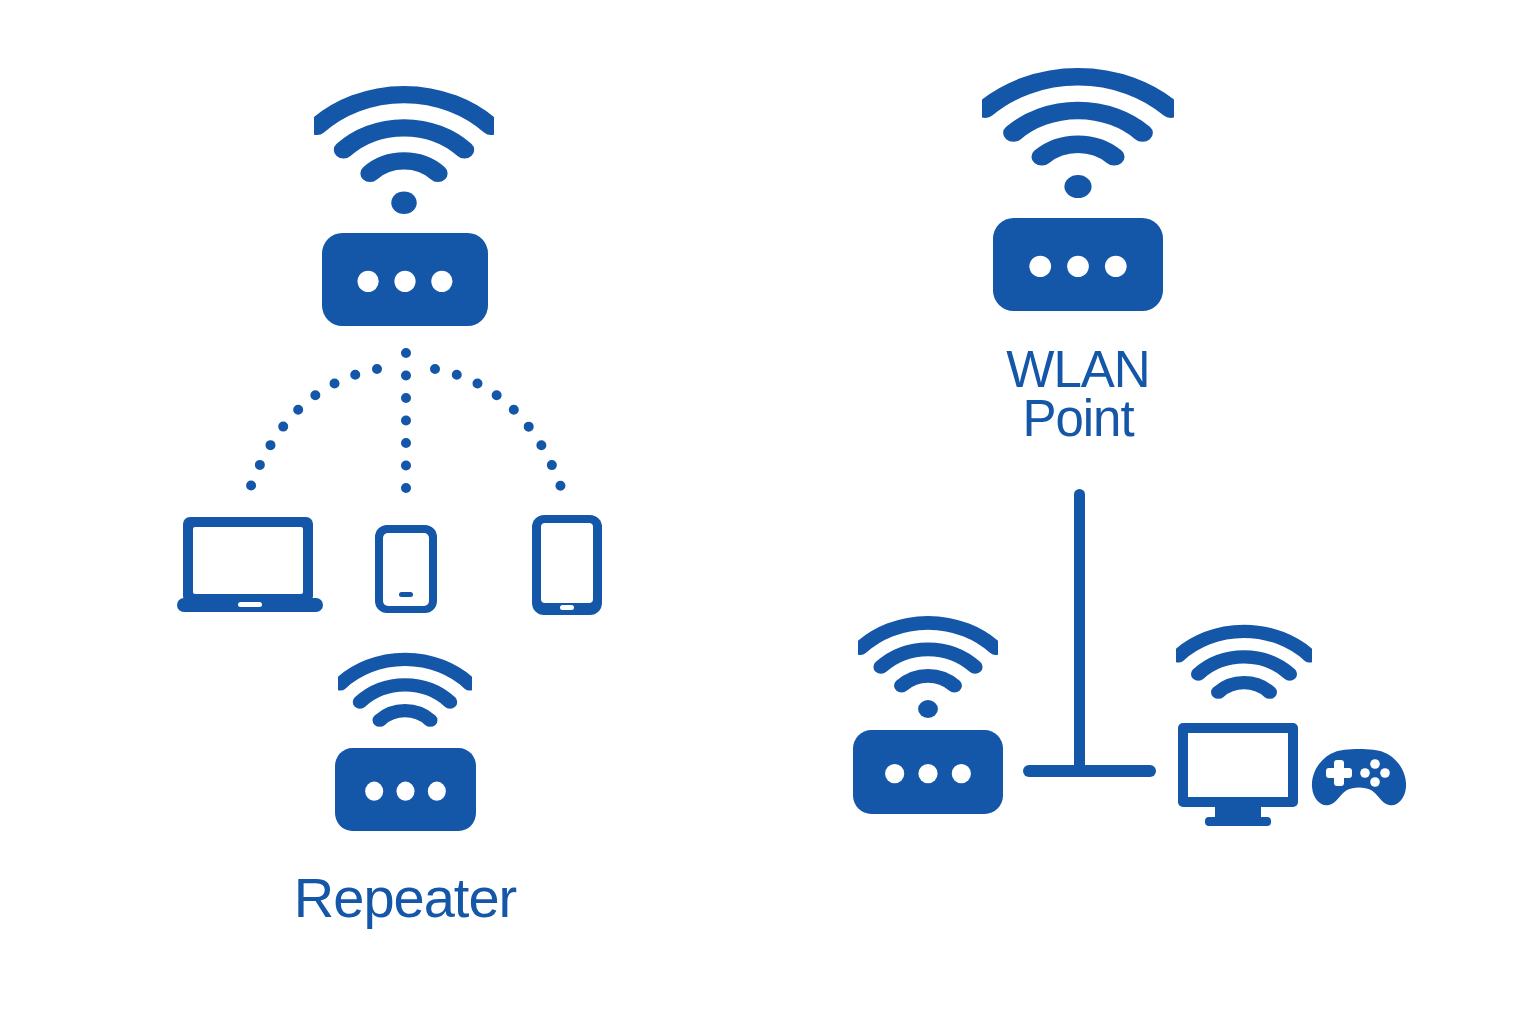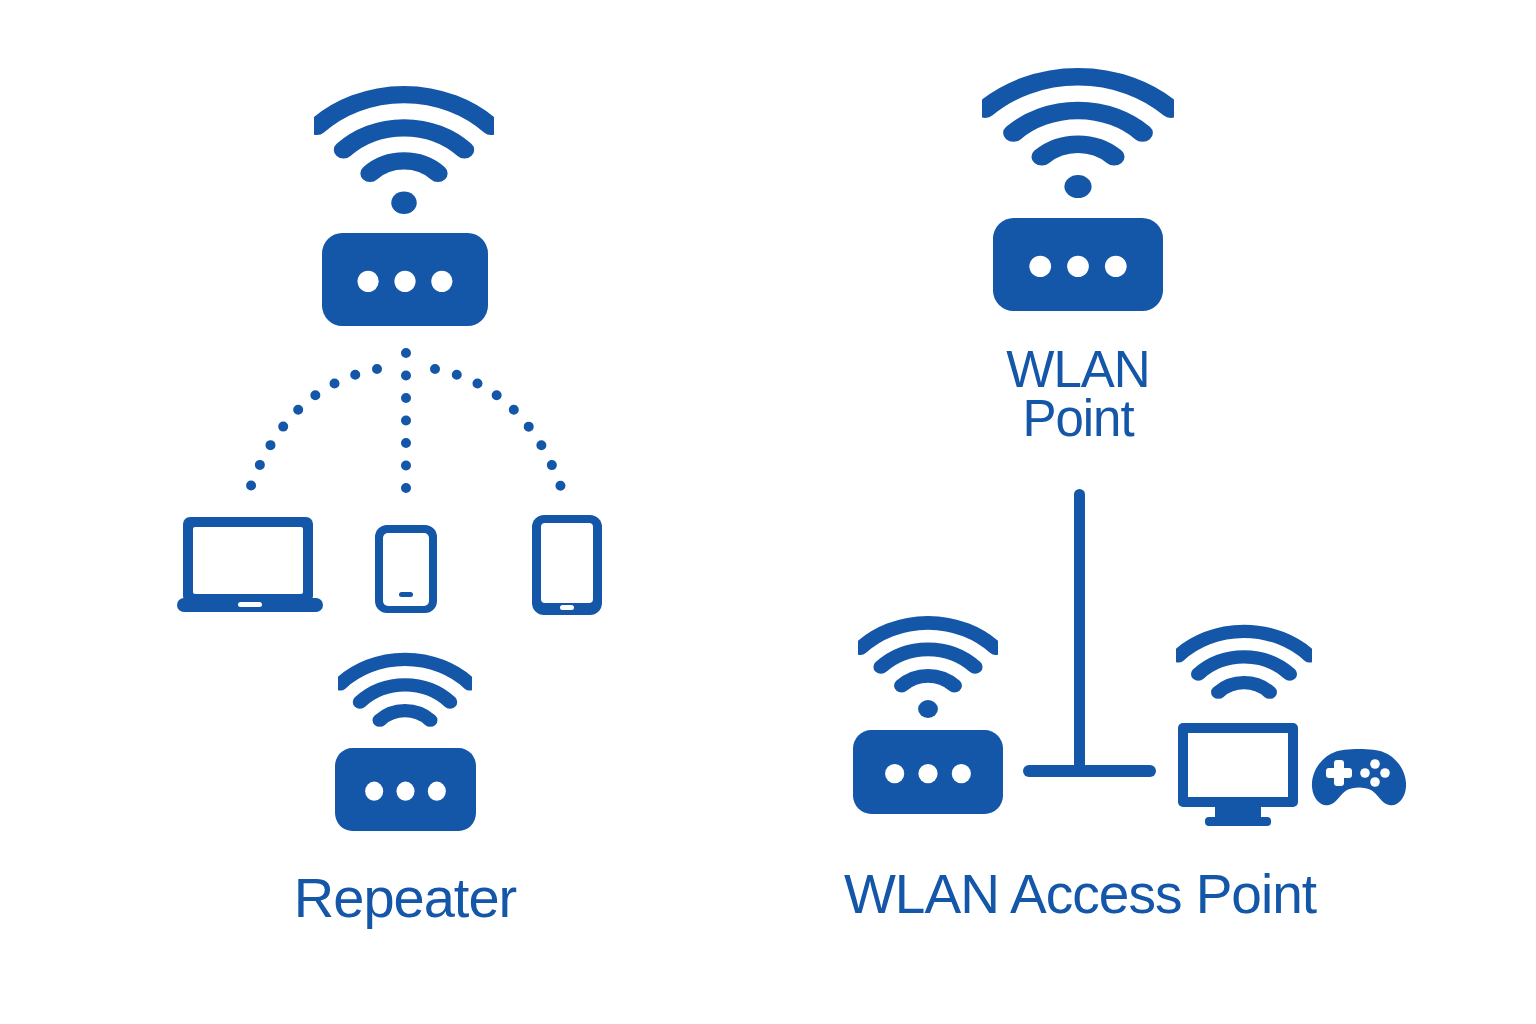--- a/index.html
+++ b/index.html
@@ -151,15 +151,14 @@
   <svg id="wifi-mon" class="abs">
       <use href="#sym-wifi"></use>
     </svg>
   <svg id="monitor" class="abs">
       <use href="#sym-monitor"></use>
     </svg>
   <svg id="gamepad" class="abs">
       <use href="#sym-gamepad"></use>
     </svg>
 
-  <div id="lbl-ap-bottom" class="lbl">WLAN Access Point</div>
 
 </div>
 
 </body></html>

